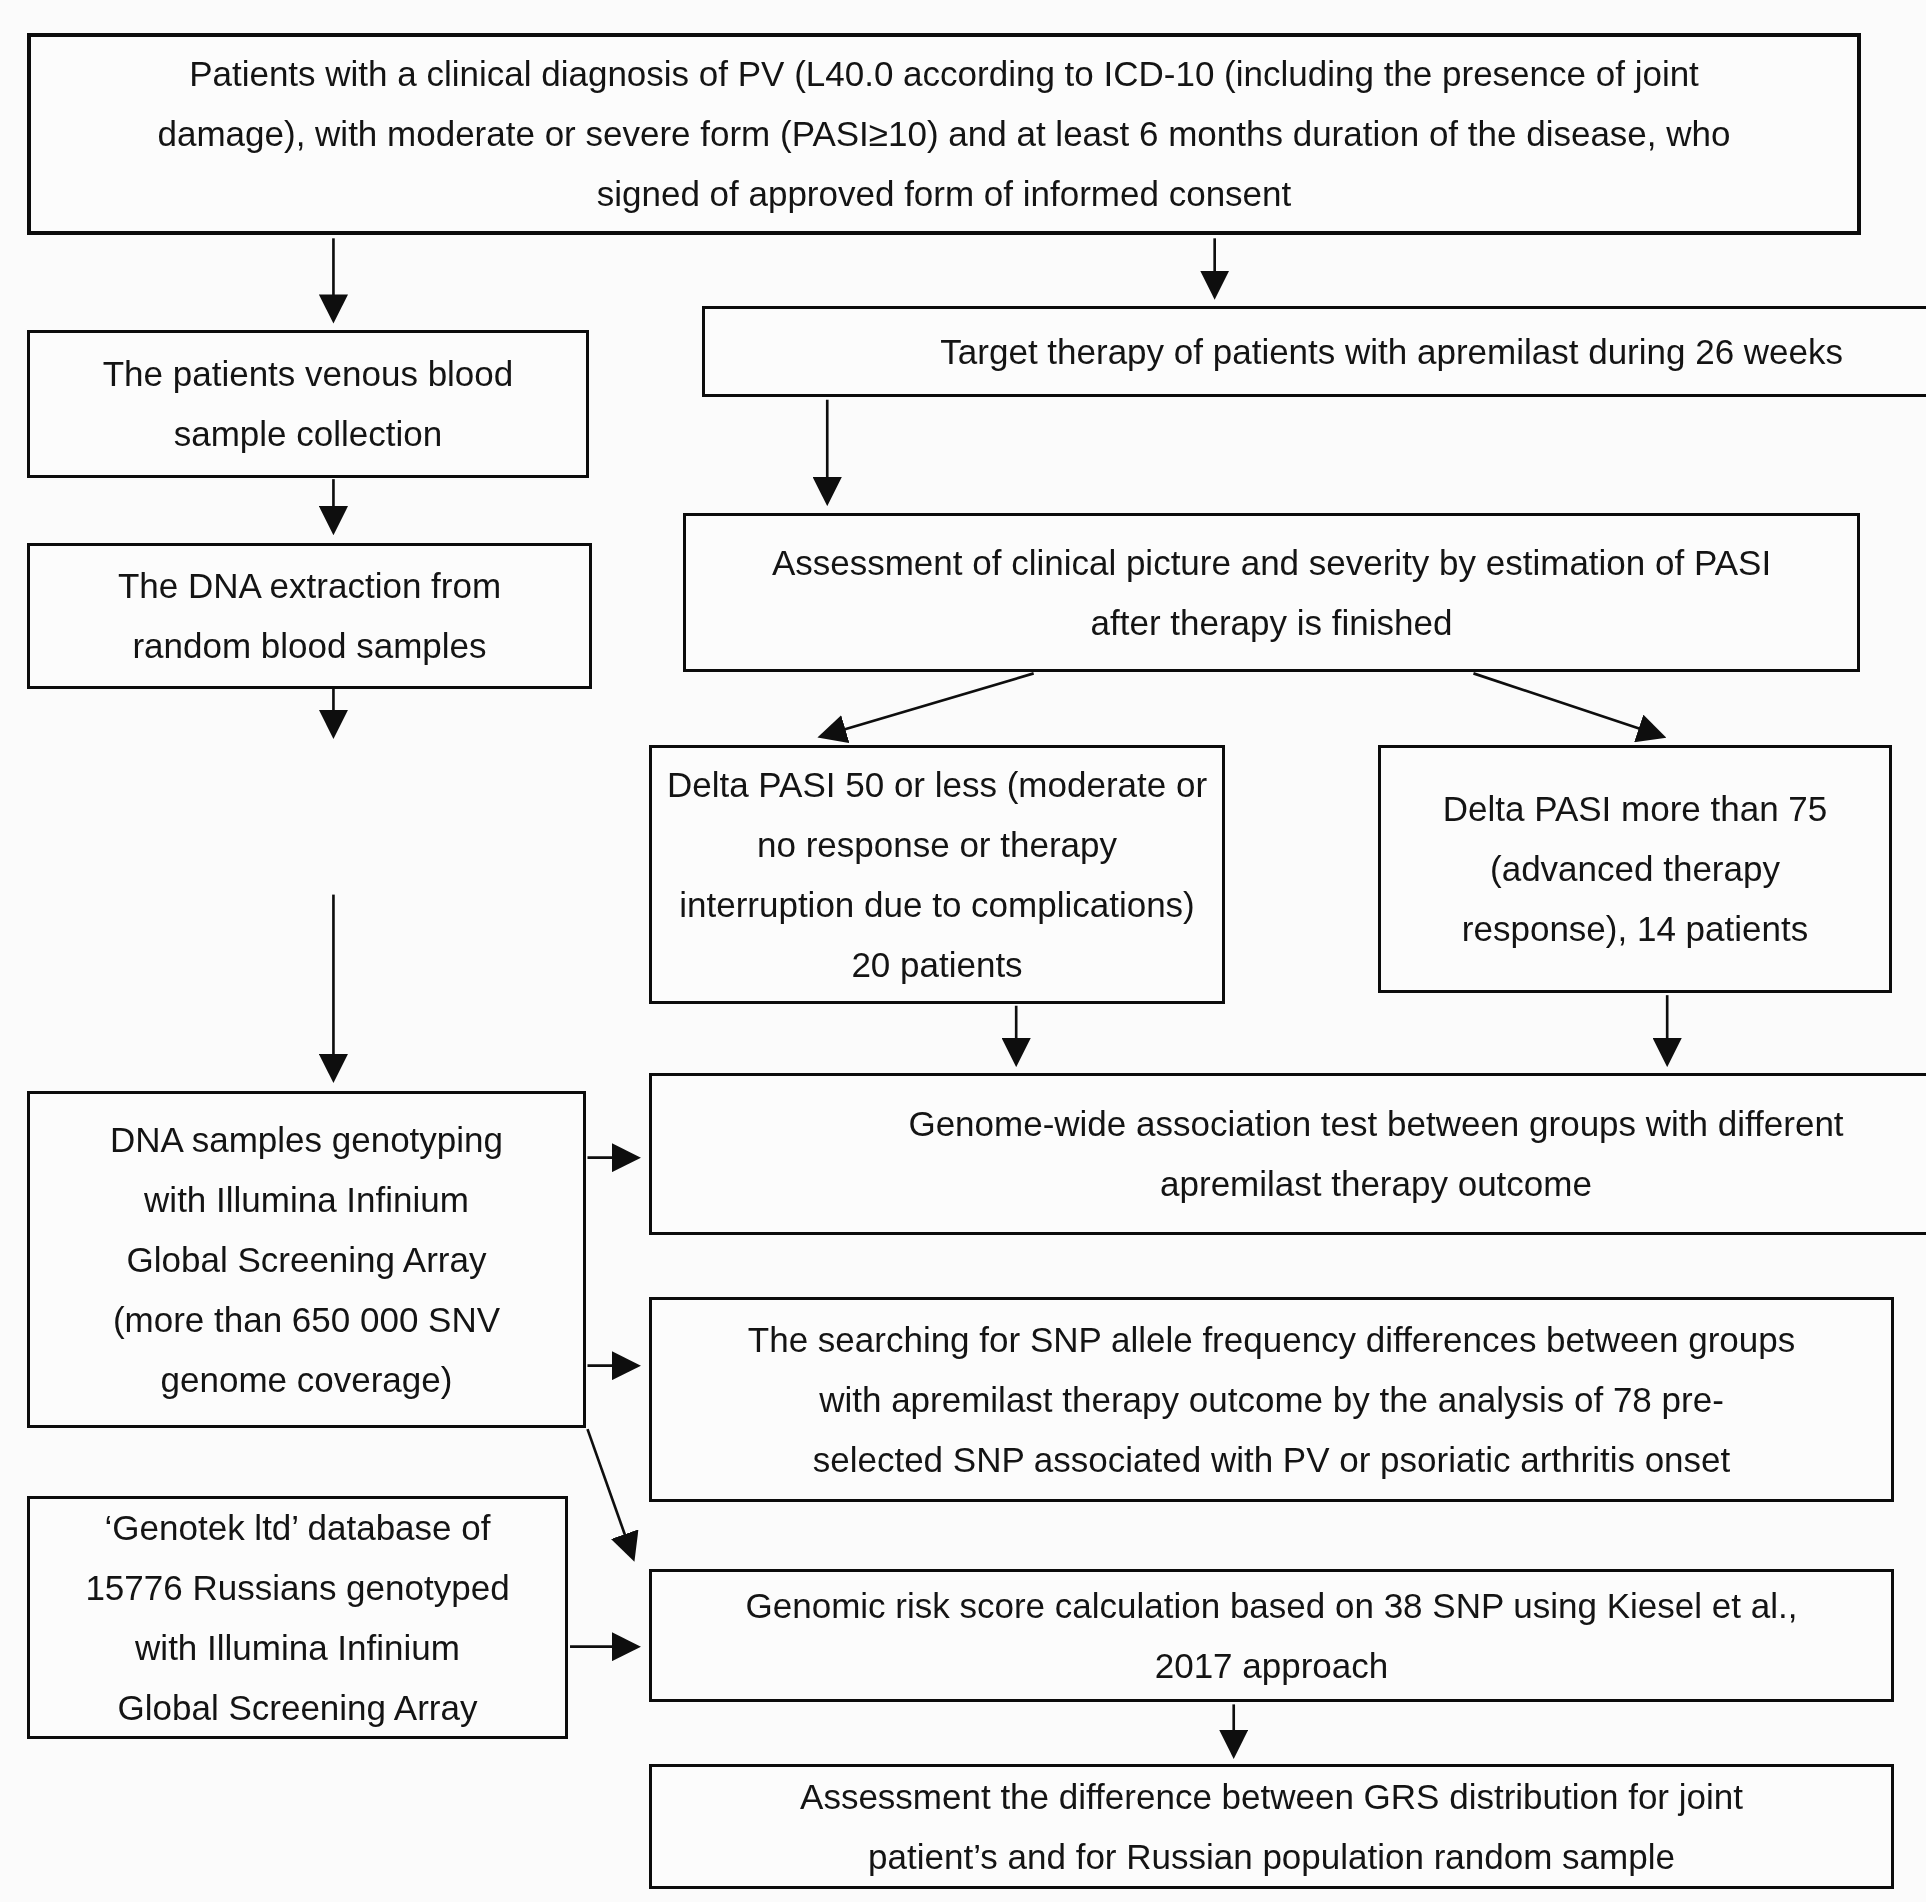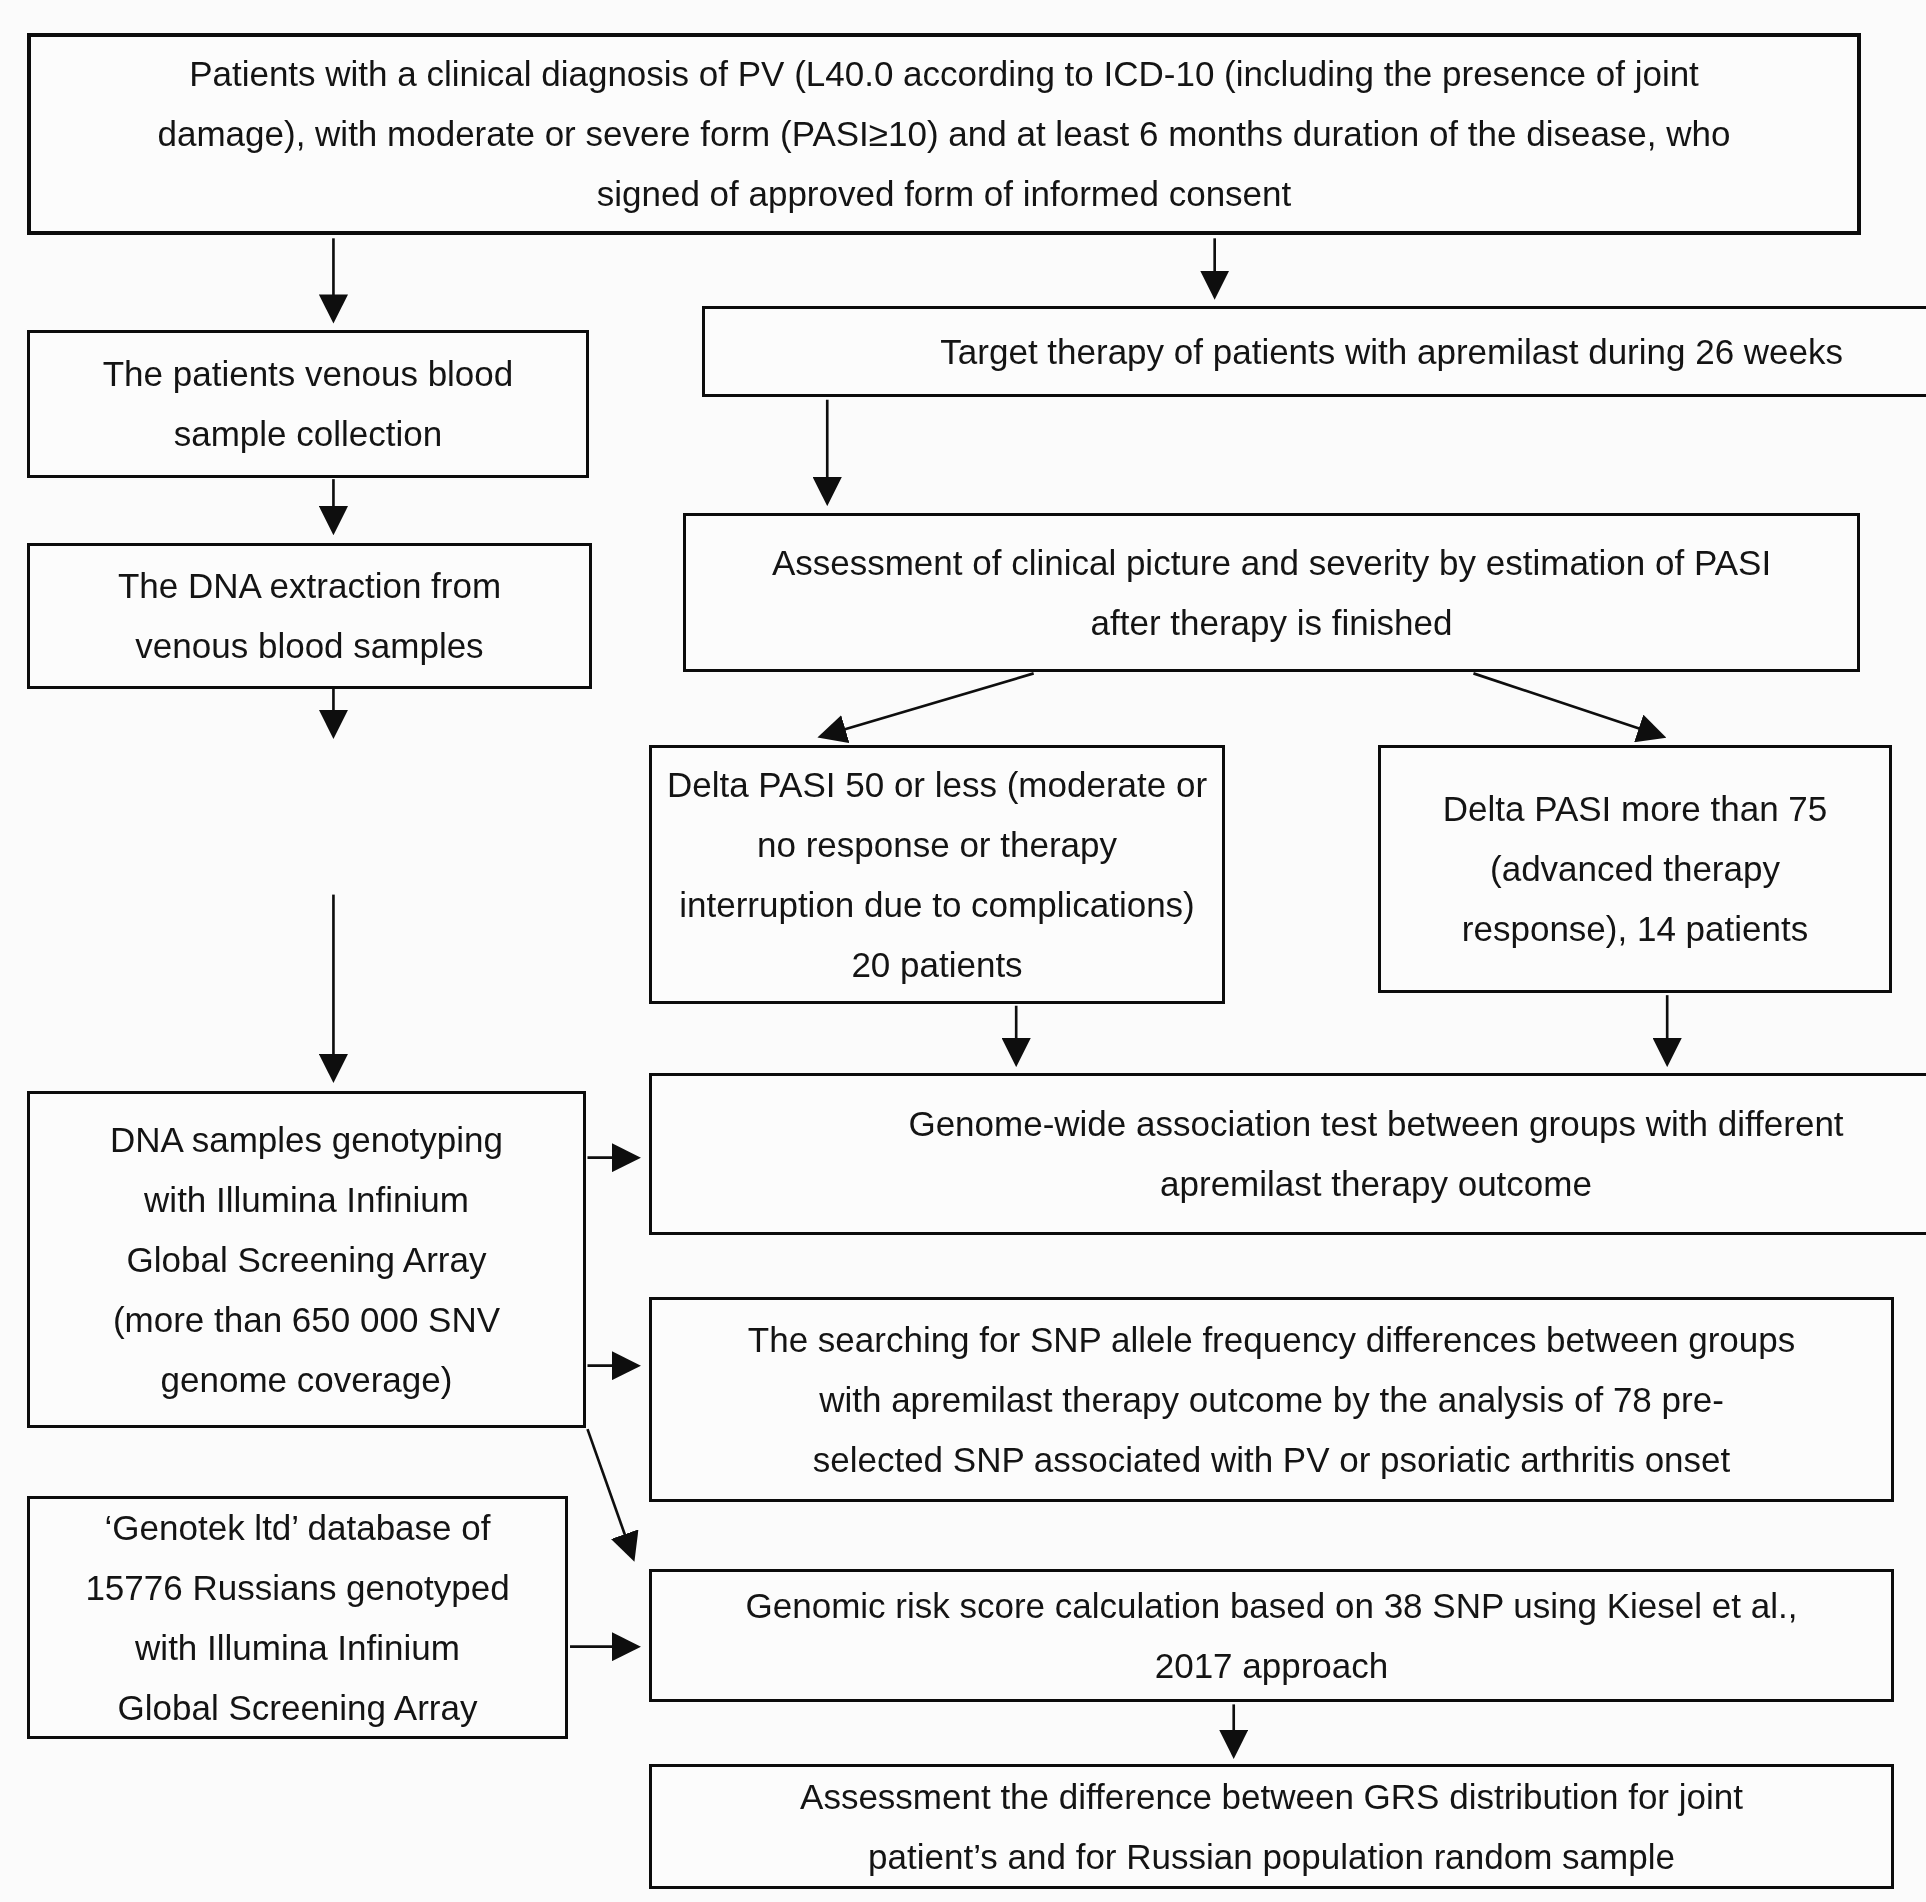--- a/index.html
+++ b/index.html
@@ -65,21 +65,21 @@
   <div class="cursor-bar"></div>
 
   <div class="box thick" style="left:27px;top:33px;width:1834px;height:202px;padding:0 21px;">Patients with a clinical diagnosis of PV (L40.0 according to ICD-10 (including the presence of joint
 damage), with moderate or severe form (PASI≥10) and at least 6 months duration of the disease, who
 signed of approved form of informed consent</div>
 
   <div class="box" style="left:27px;top:330px;width:562px;height:148px;">The patients venous blood
 sample collection</div>
 
   <div class="box" style="left:27px;top:543px;width:565px;height:146px;">The DNA extraction from
-venous blood samples</div>
+random blood samples</div>
 
 
   <div class="box" style="left:27px;top:1091px;width:559px;height:337px;">DNA samples genotyping
 with Illumina Infinium
 Global Screening Array
 (more than 650 000 SNV
 genome coverage)</div>
 
   <div class="box" style="left:27px;top:1496px;width:541px;height:243px;">‘Genotek ltd’ database of
 15776 Russians genotyped

